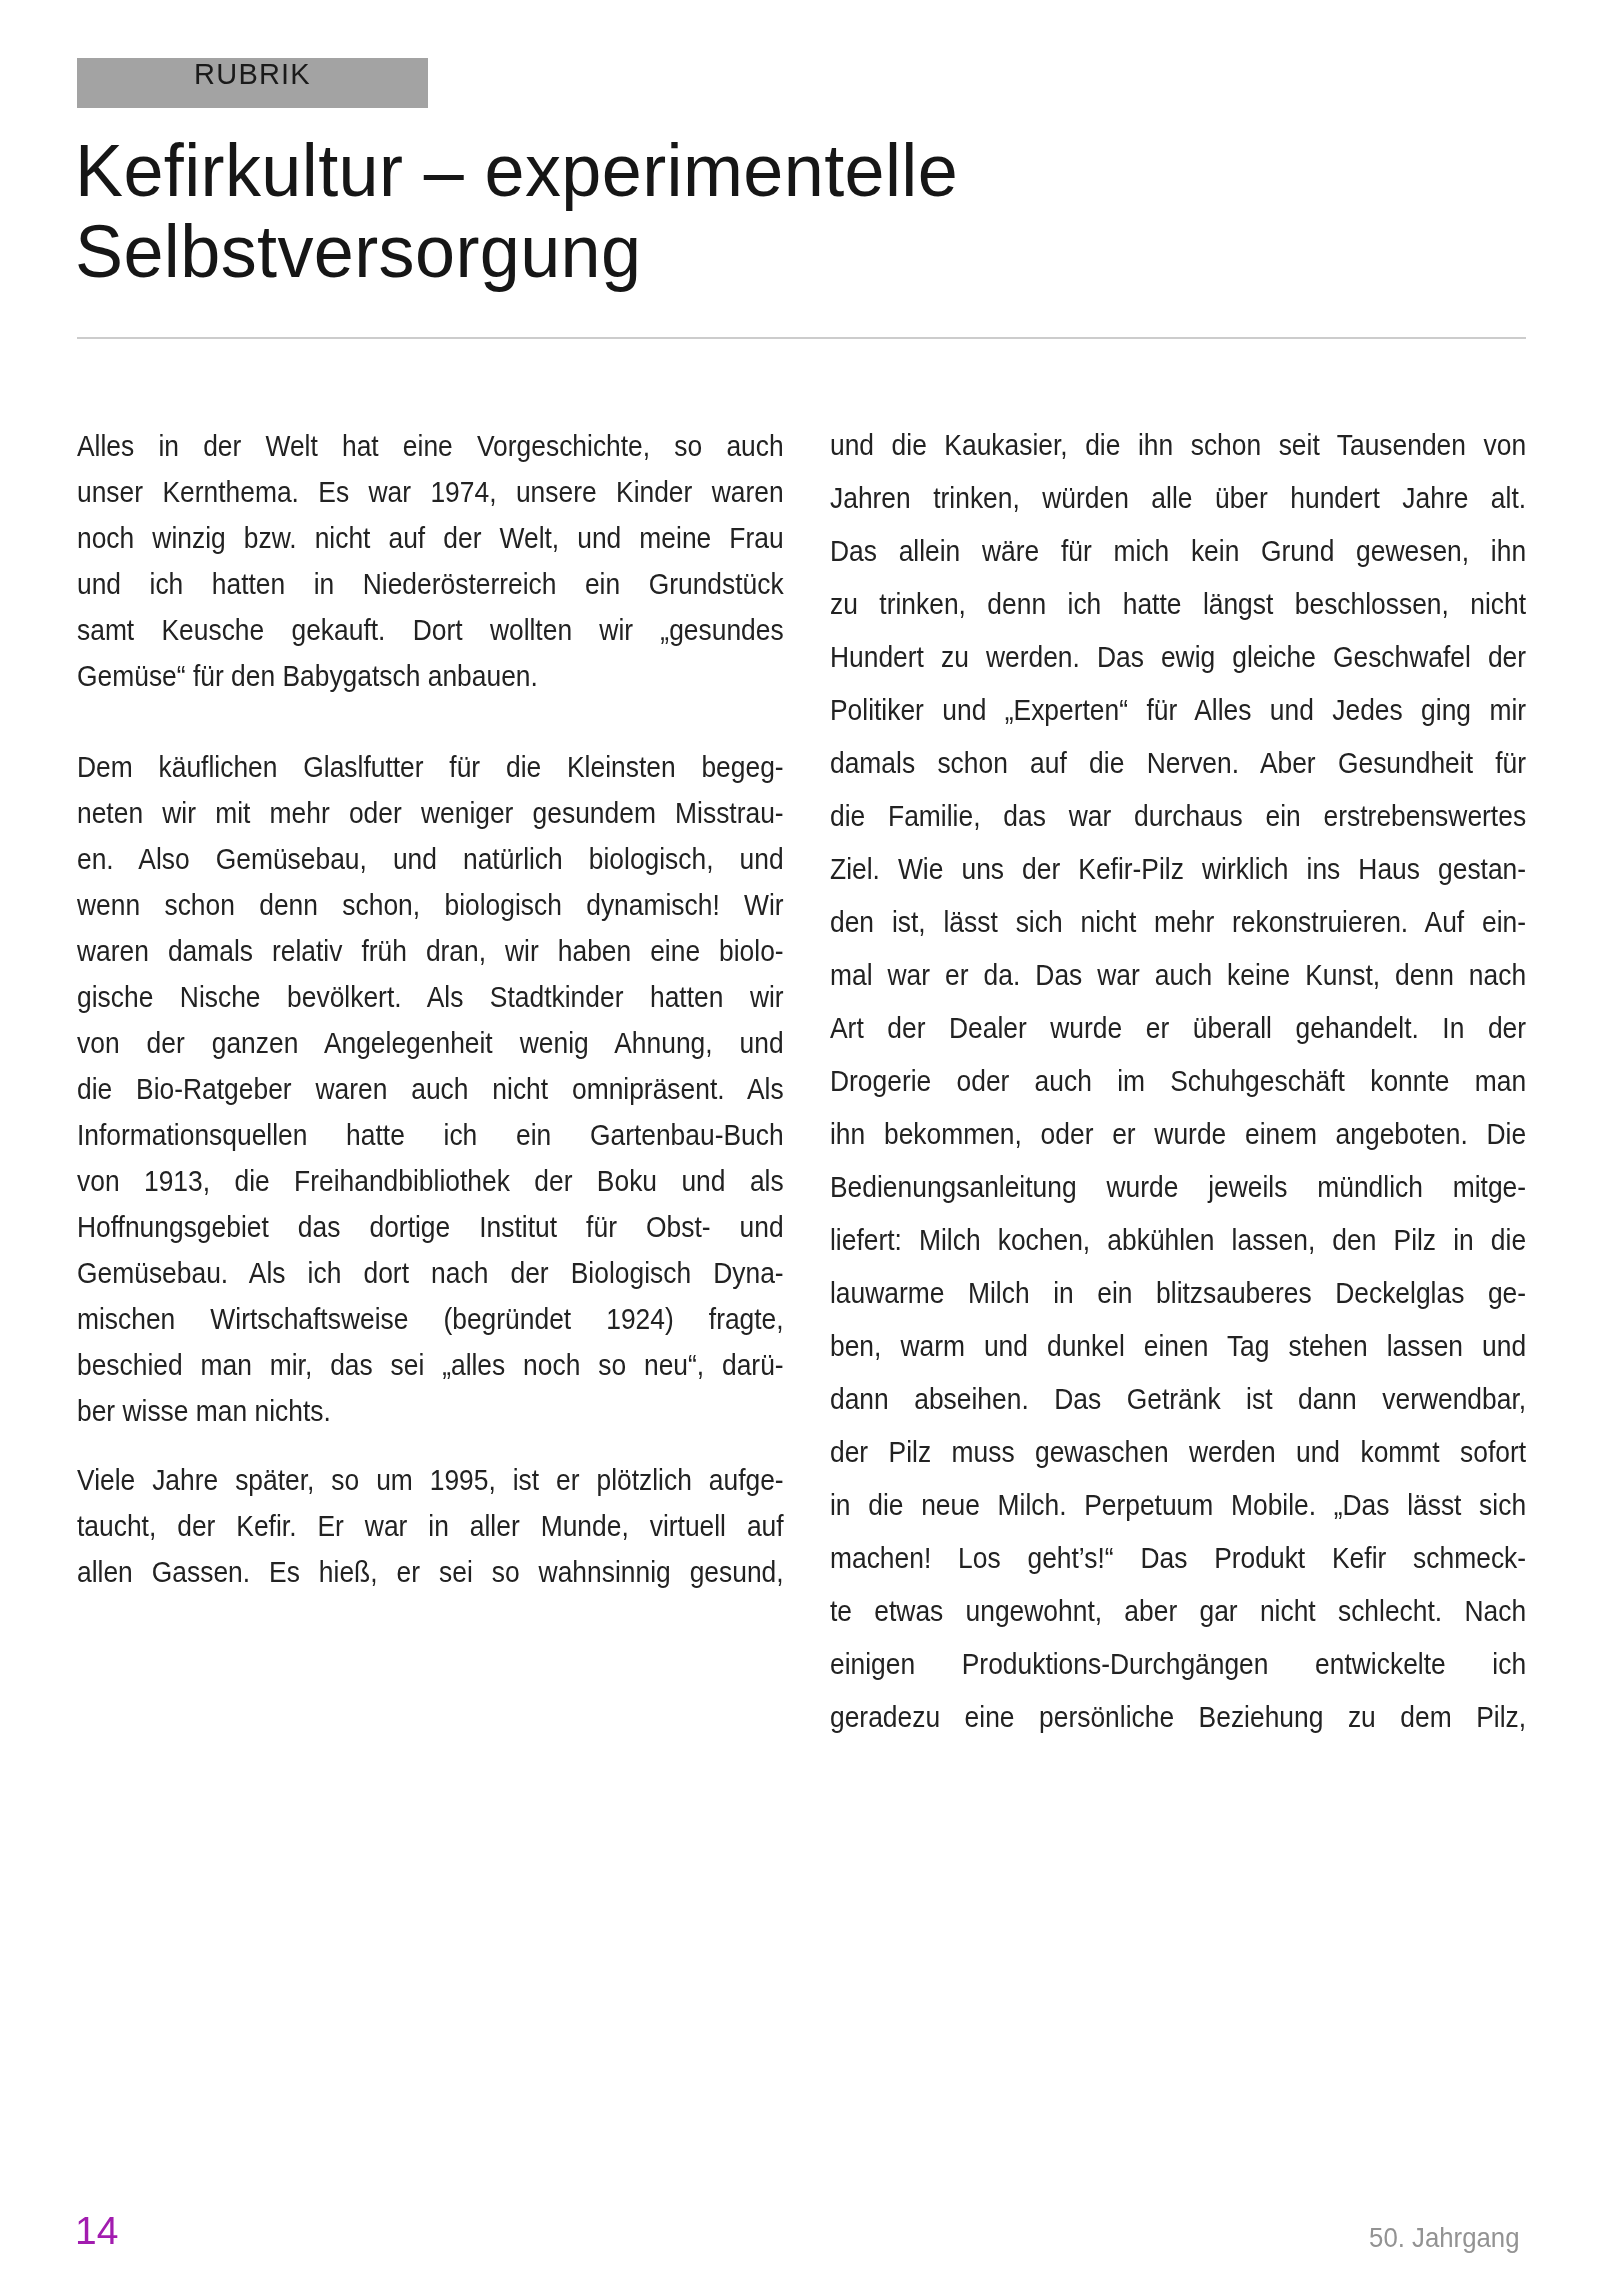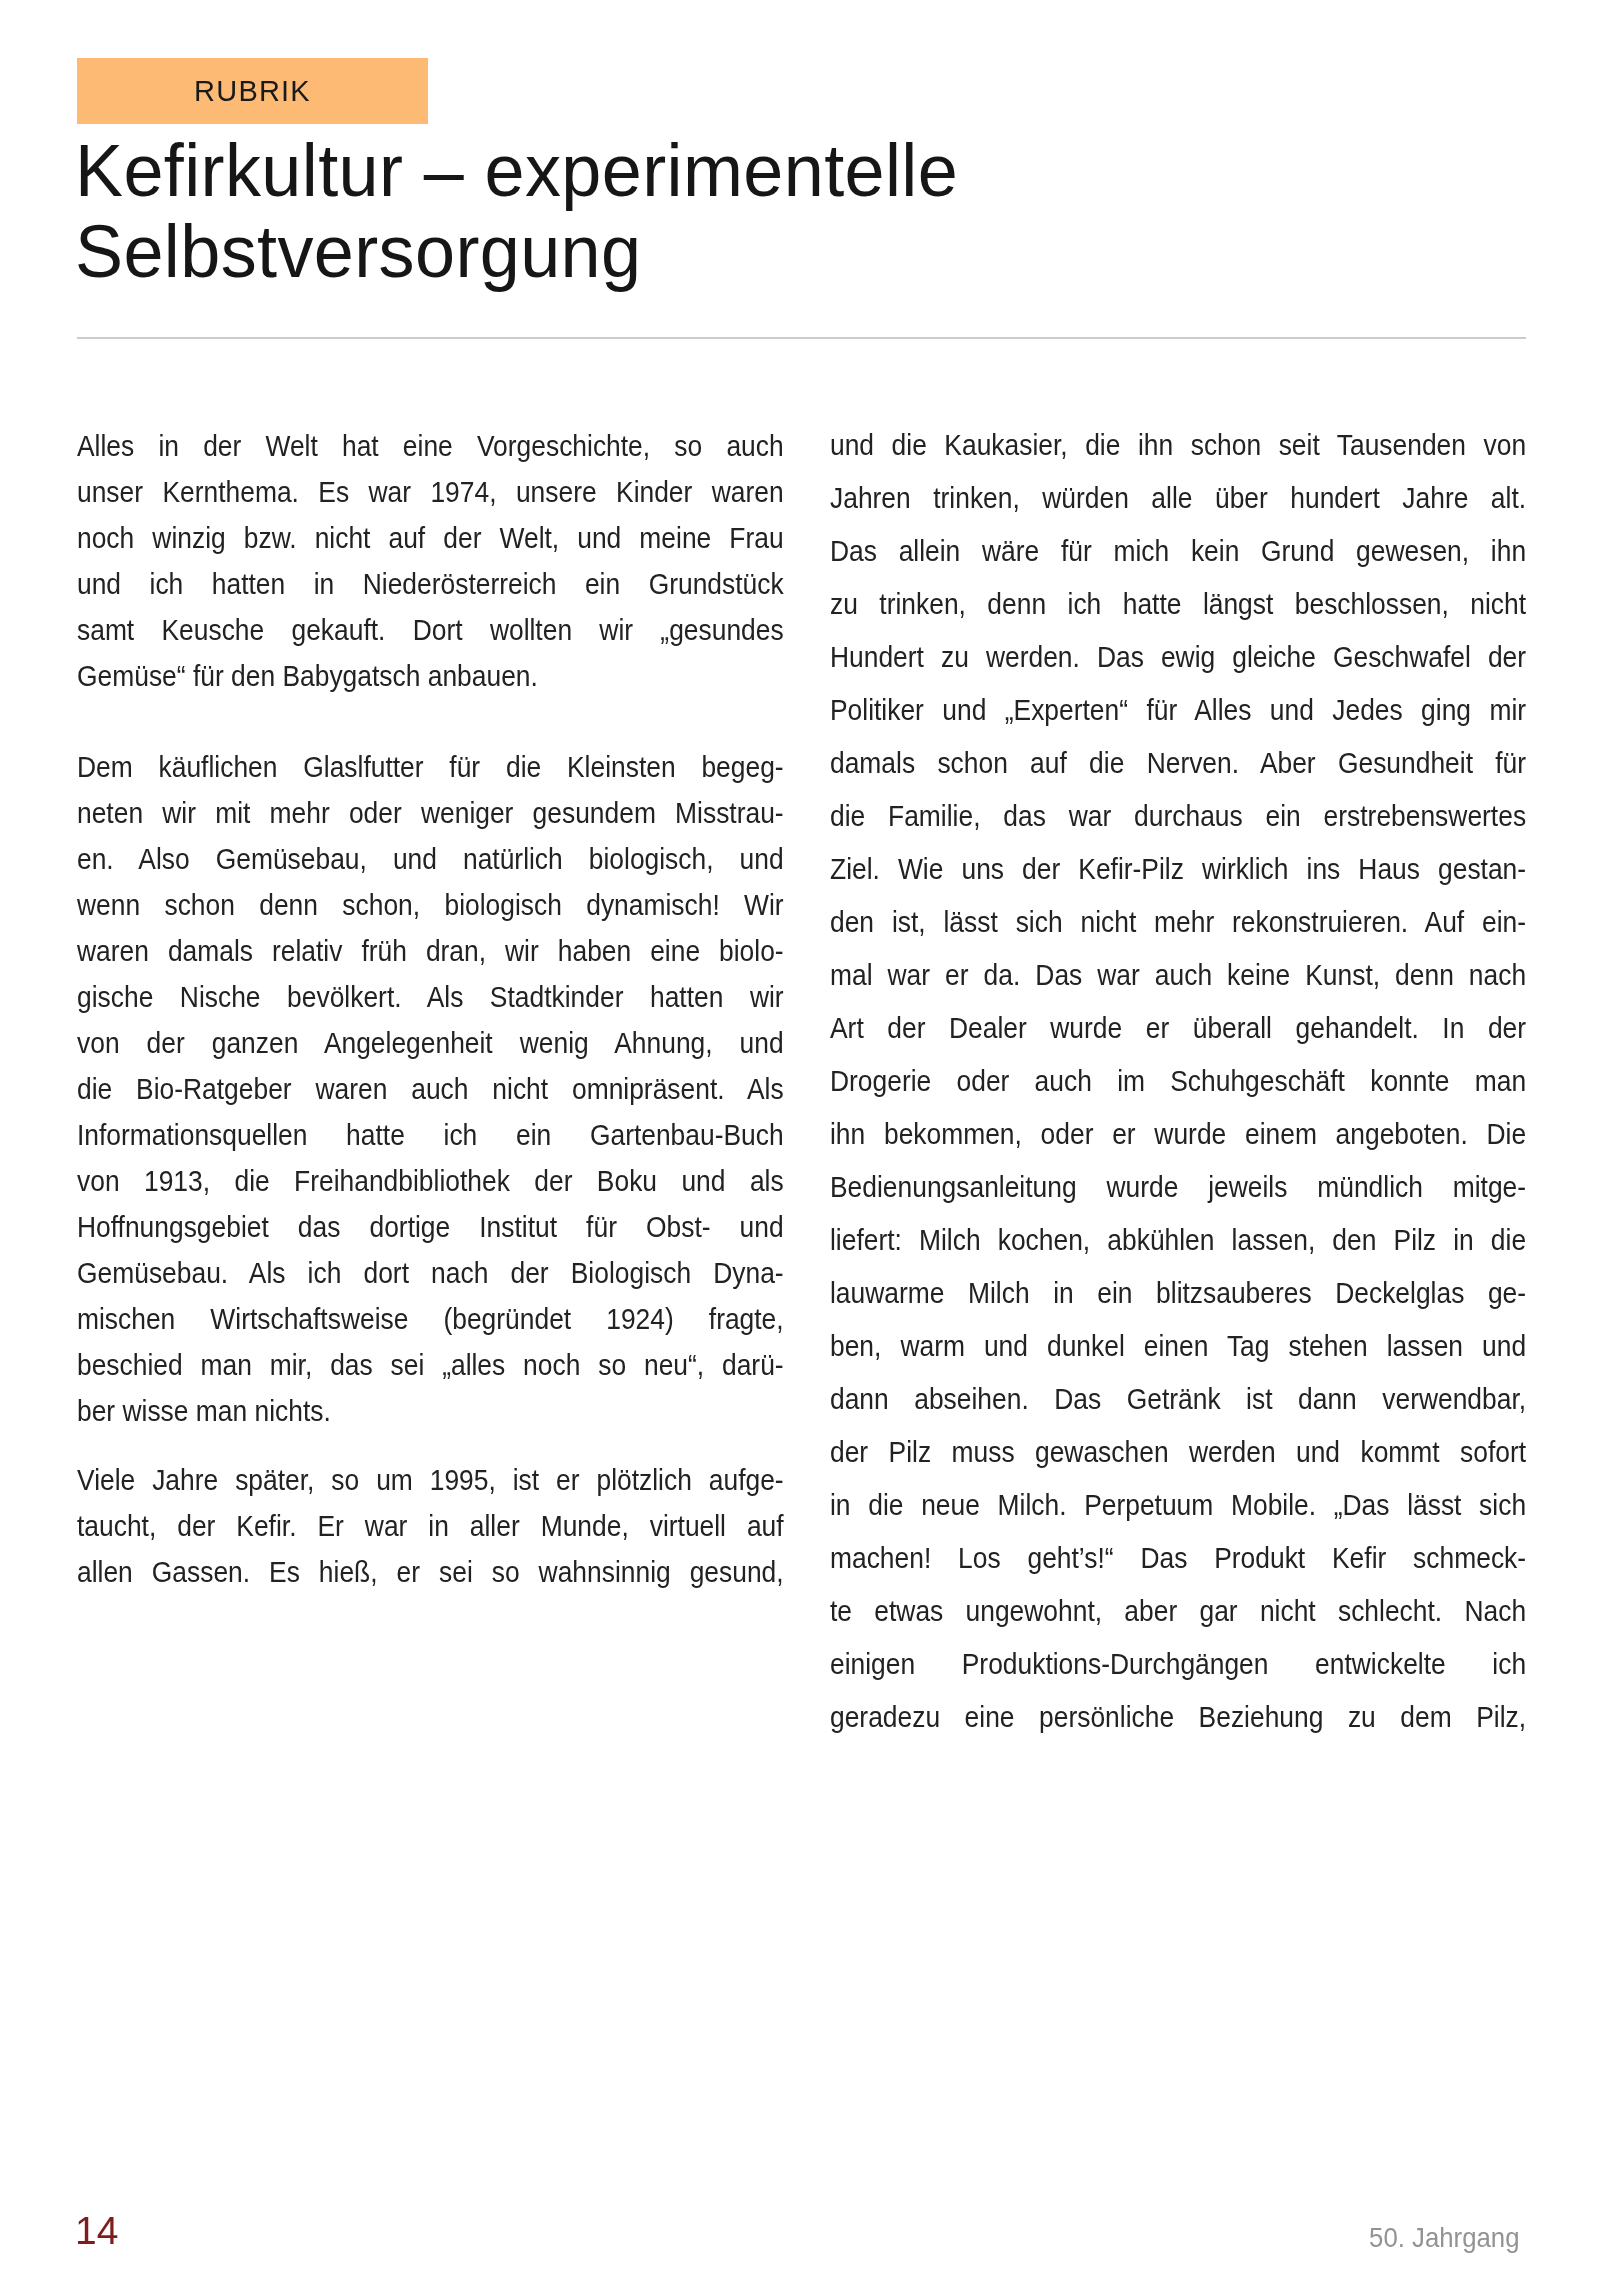--- a/index.html
+++ b/index.html
@@ -7,23 +7,23 @@
     width:1623px;height:2295px;
     background:#ffffff;
     font-family:"Liberation Sans", sans-serif;
     position:relative;
     overflow:hidden;
   }
   .page{position:absolute;inset:0;background:#ffffff;}
 
   
   .rubric-box{
-    position:absolute;left:77px;top:58px;width:351px;height:66px;
-    background:#fdba74;
-    display:flex;align-items:center;justify-content:center;
+    position:absolute;left:77px;top:58px;width:351px;height:50px;
+    background:#a3a3a3;
+    display:flex;align-items:flex-start;justify-content:center;
   }
   .rubric-label{
     font-size:29px;letter-spacing:1.2px;color:#1a1a1a;font-weight:400;
   }
 
   
   .title{
     position:absolute;left:75px;top:130px;
     font-size:75px;line-height:81px;font-weight:300;
     color:#161616;letter-spacing:0.4px;
@@ -53,21 +53,21 @@
   .line{
     text-align:justify;
     text-align-last:justify;
     white-space:normal;
   }
   .line.line-last{text-align-last:left;}
 
   
   .footer-page-number{
     position:absolute;left:75px;top:2209px;
-    font-size:39px;color:#7f1d1d;font-weight:300;
+    font-size:39px;color:#a21caf;font-weight:300;
   }
   .footer-volume{
     position:absolute;right:104px;top:2222px;
     font-size:28px;color:#939393;font-weight:300;
     transform:scaleX(0.92);transform-origin:100% 0;
   }
 </style>
 </head>
 <body>
 

